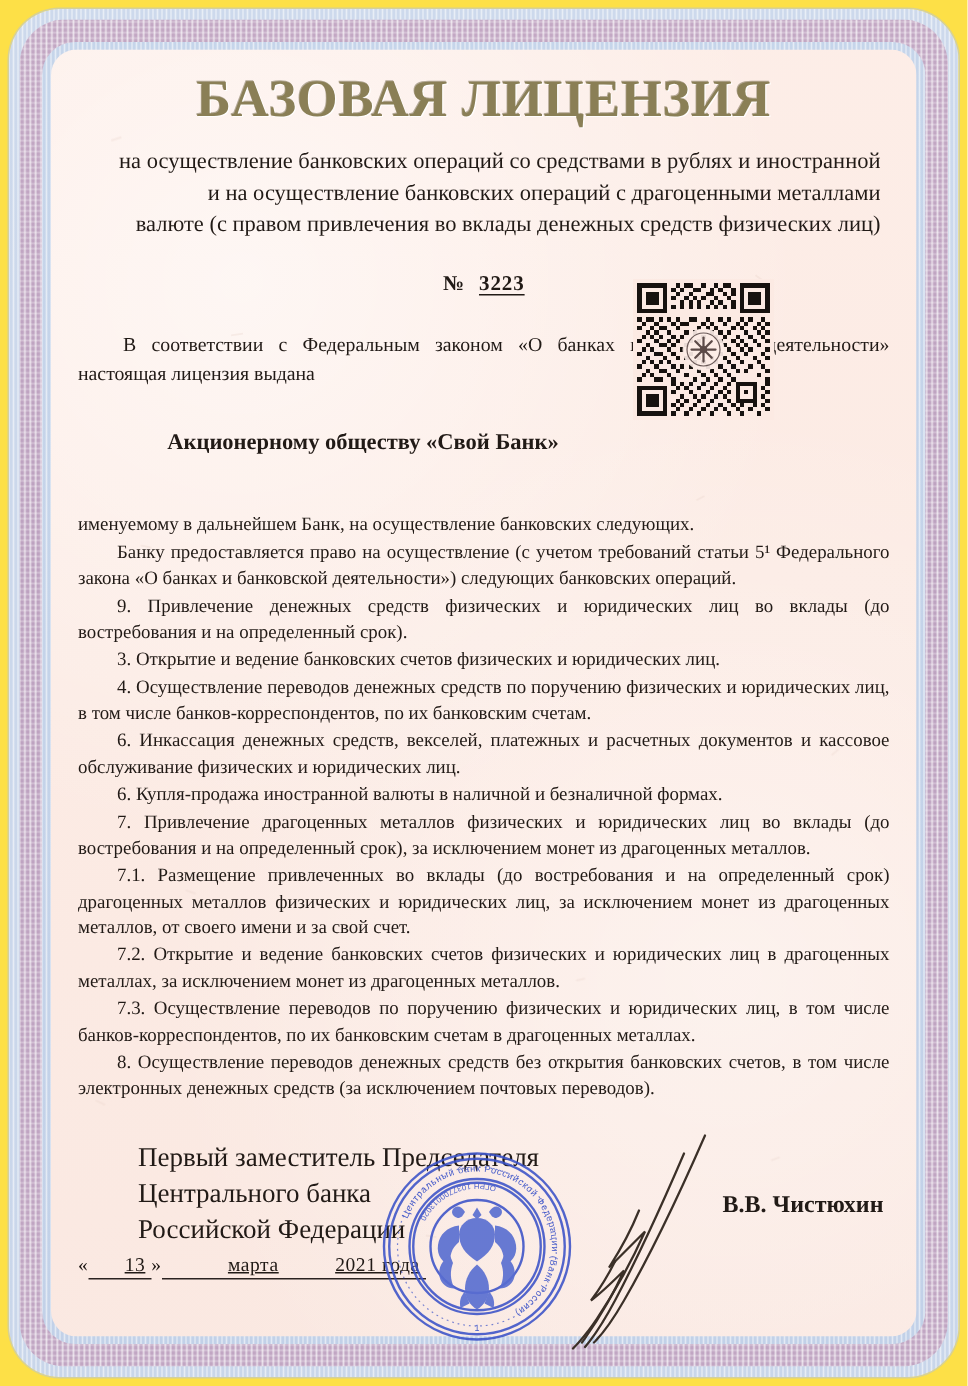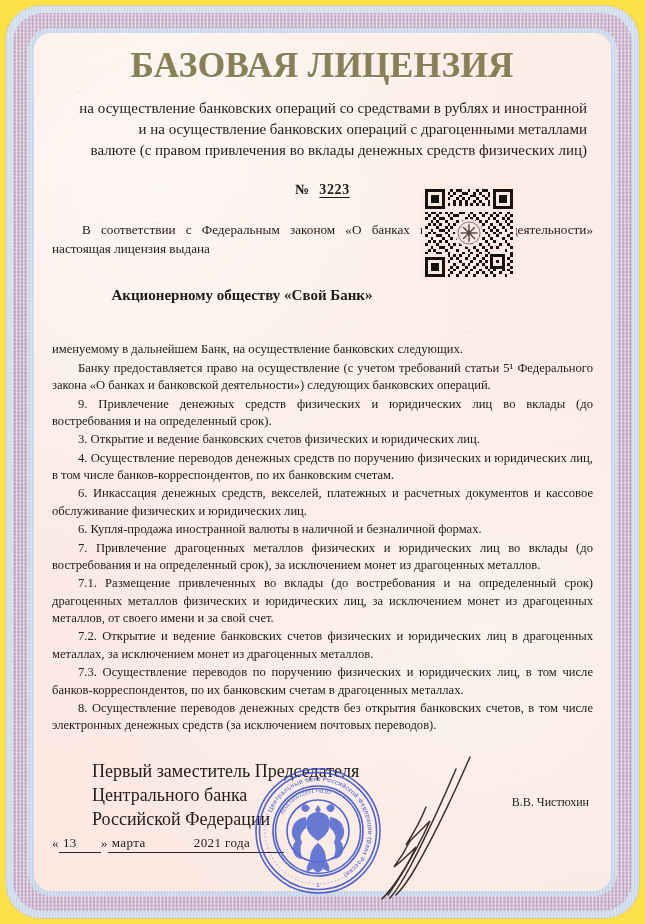--- a/index.html
+++ b/index.html
@@ -203,36 +203,37 @@
     line-height: 1.35;
     position: absolute;
     left: 0;
     top: 0;
     margin-left: 40px;
   }
   .sign-name {
     position: absolute;
     right: 4px;
     top: 36px;
-    font-size: 12px;
-    font-weight: normal;
+    font-size: 16px;
+    font-weight: bold;
   }
   .date-line {
     position: absolute;
     left: 0;
     top: 76px;
     font-size: 13px;
     white-space: nowrap;
     letter-spacing: 0.4px;
   }
   .date-line .fld {
     display: inline-block;
     border-bottom: 1px solid #2a2220;
-    text-align: left;
+    text-align: right;
     padding: 0 4px 1px 4px;
+    text-decoration: underline;
   }
   .f-day { min-width: 34px; }
   .f-month { min-width: 74px; }
   .f-year { min-width: 86px; }
 
   
   .seal {
     position: absolute;
     left: 200px;
     top: 6px;

